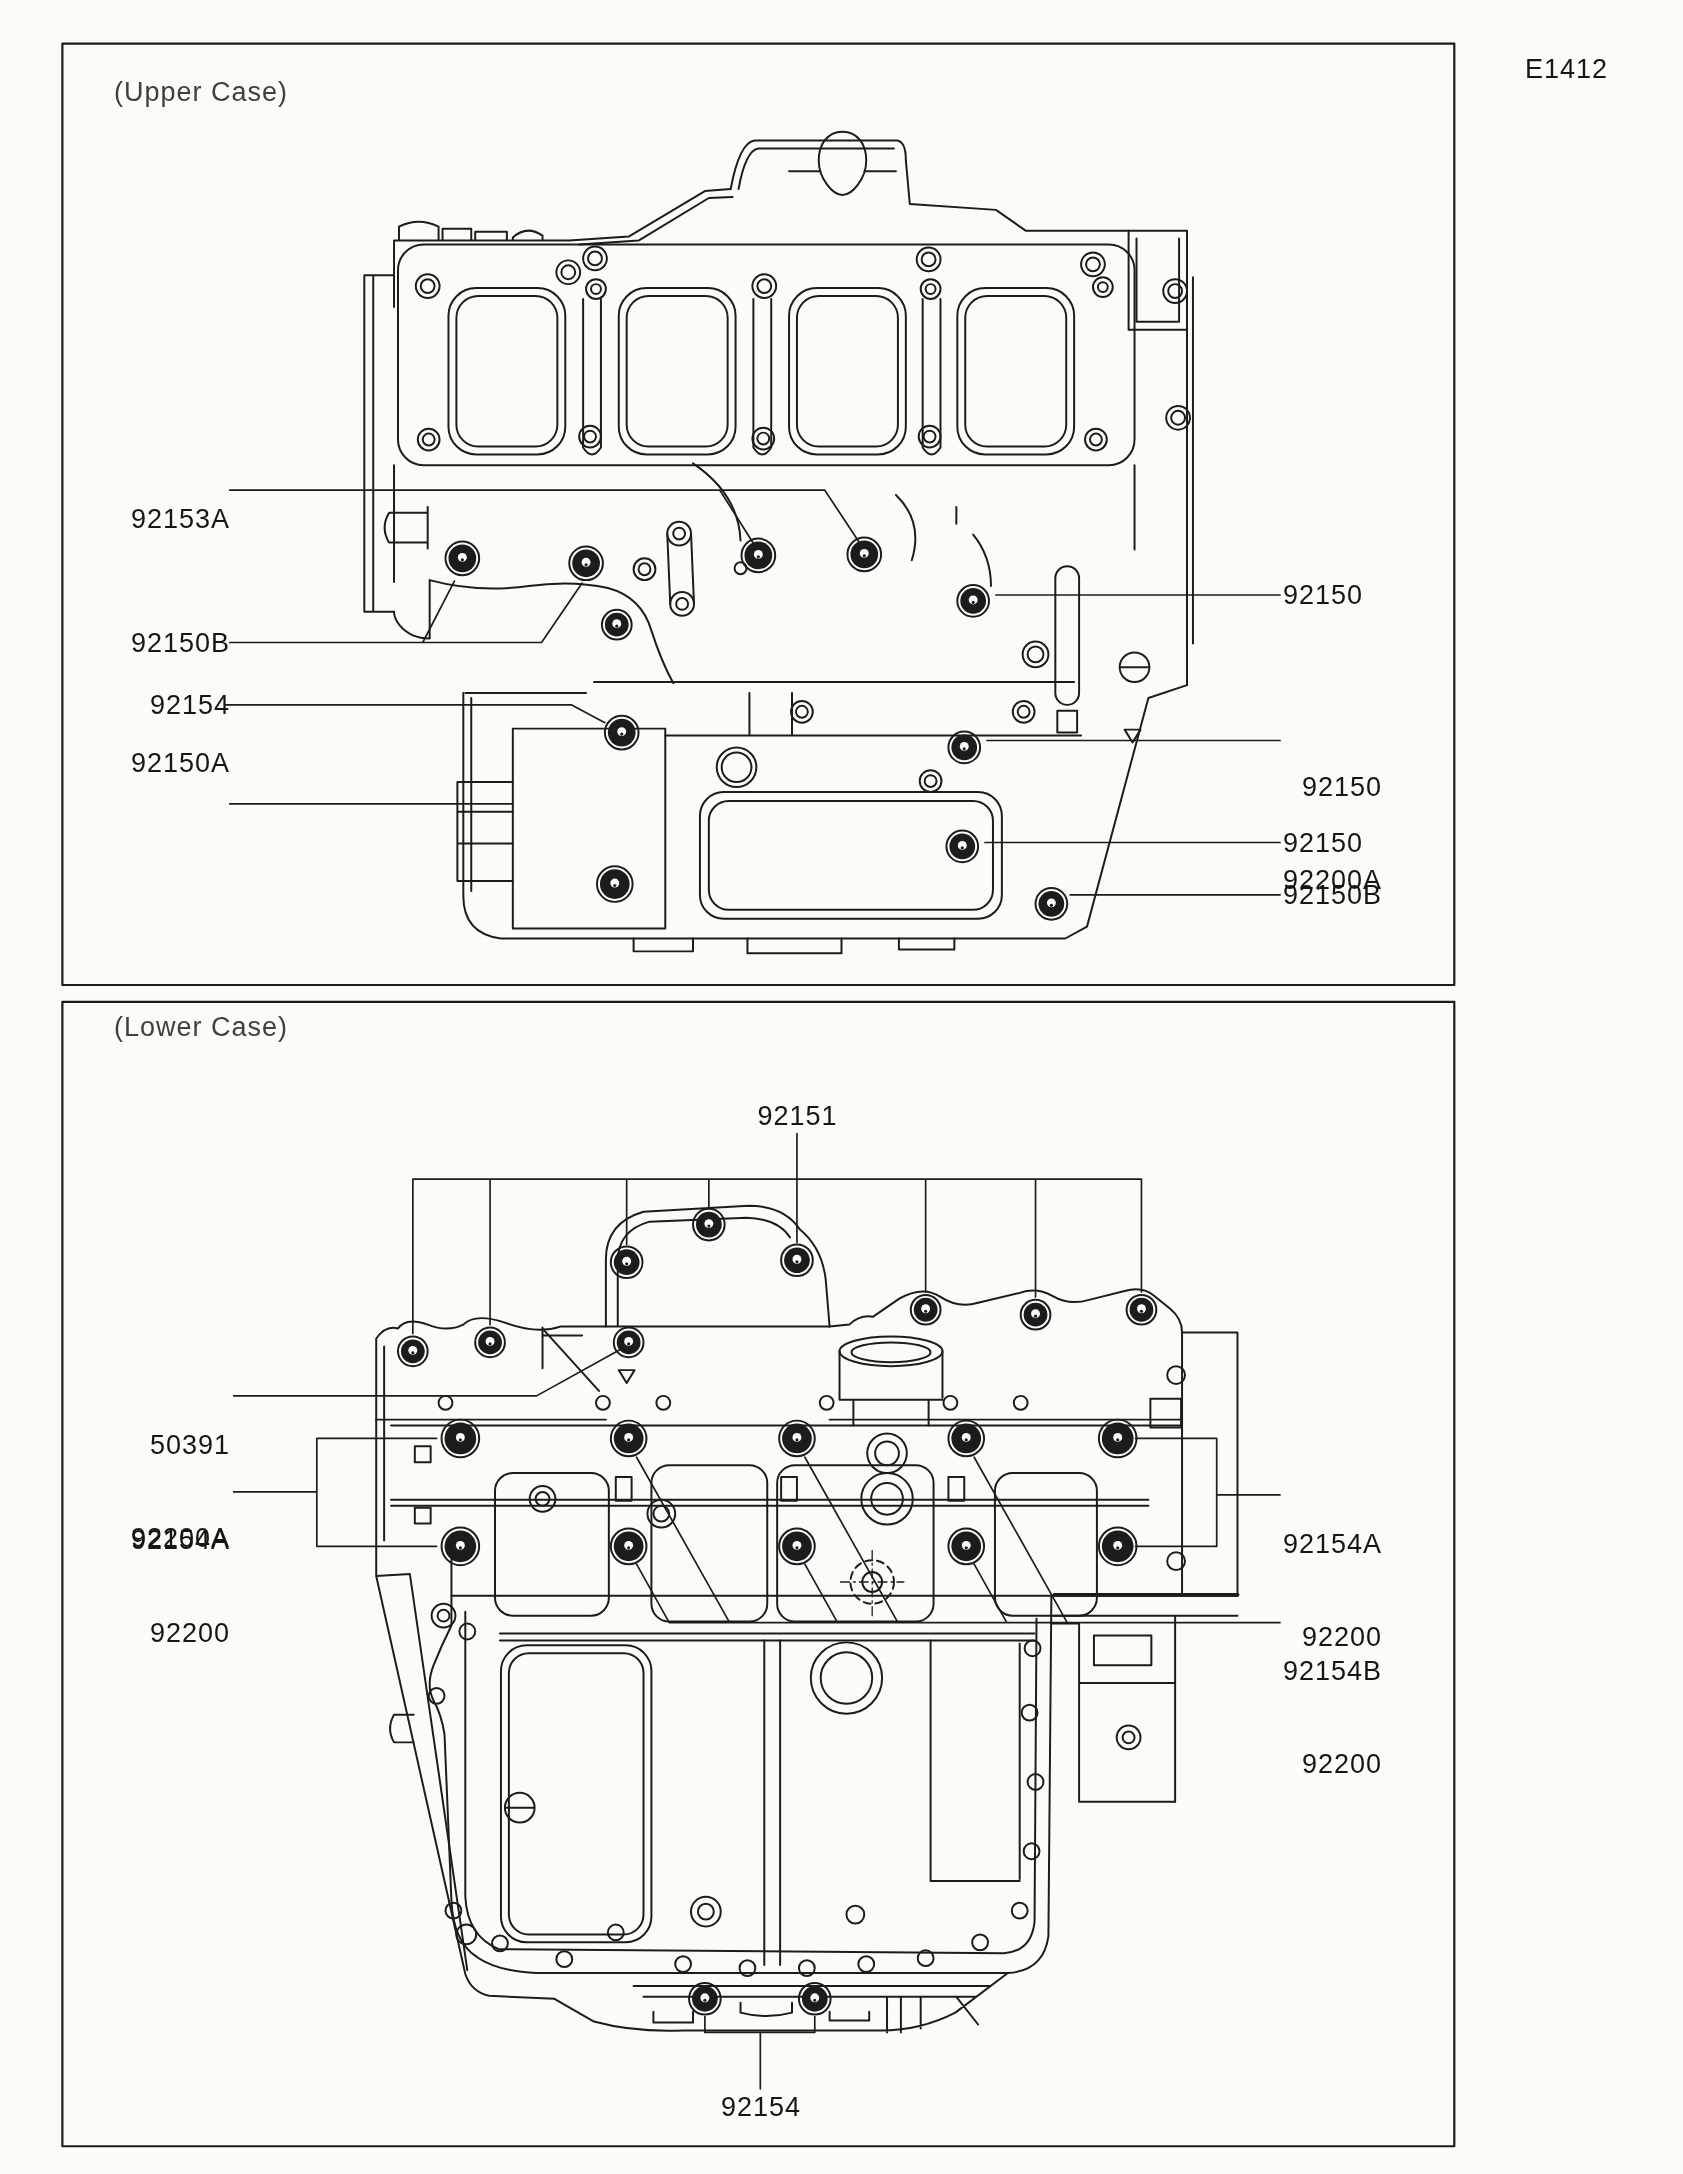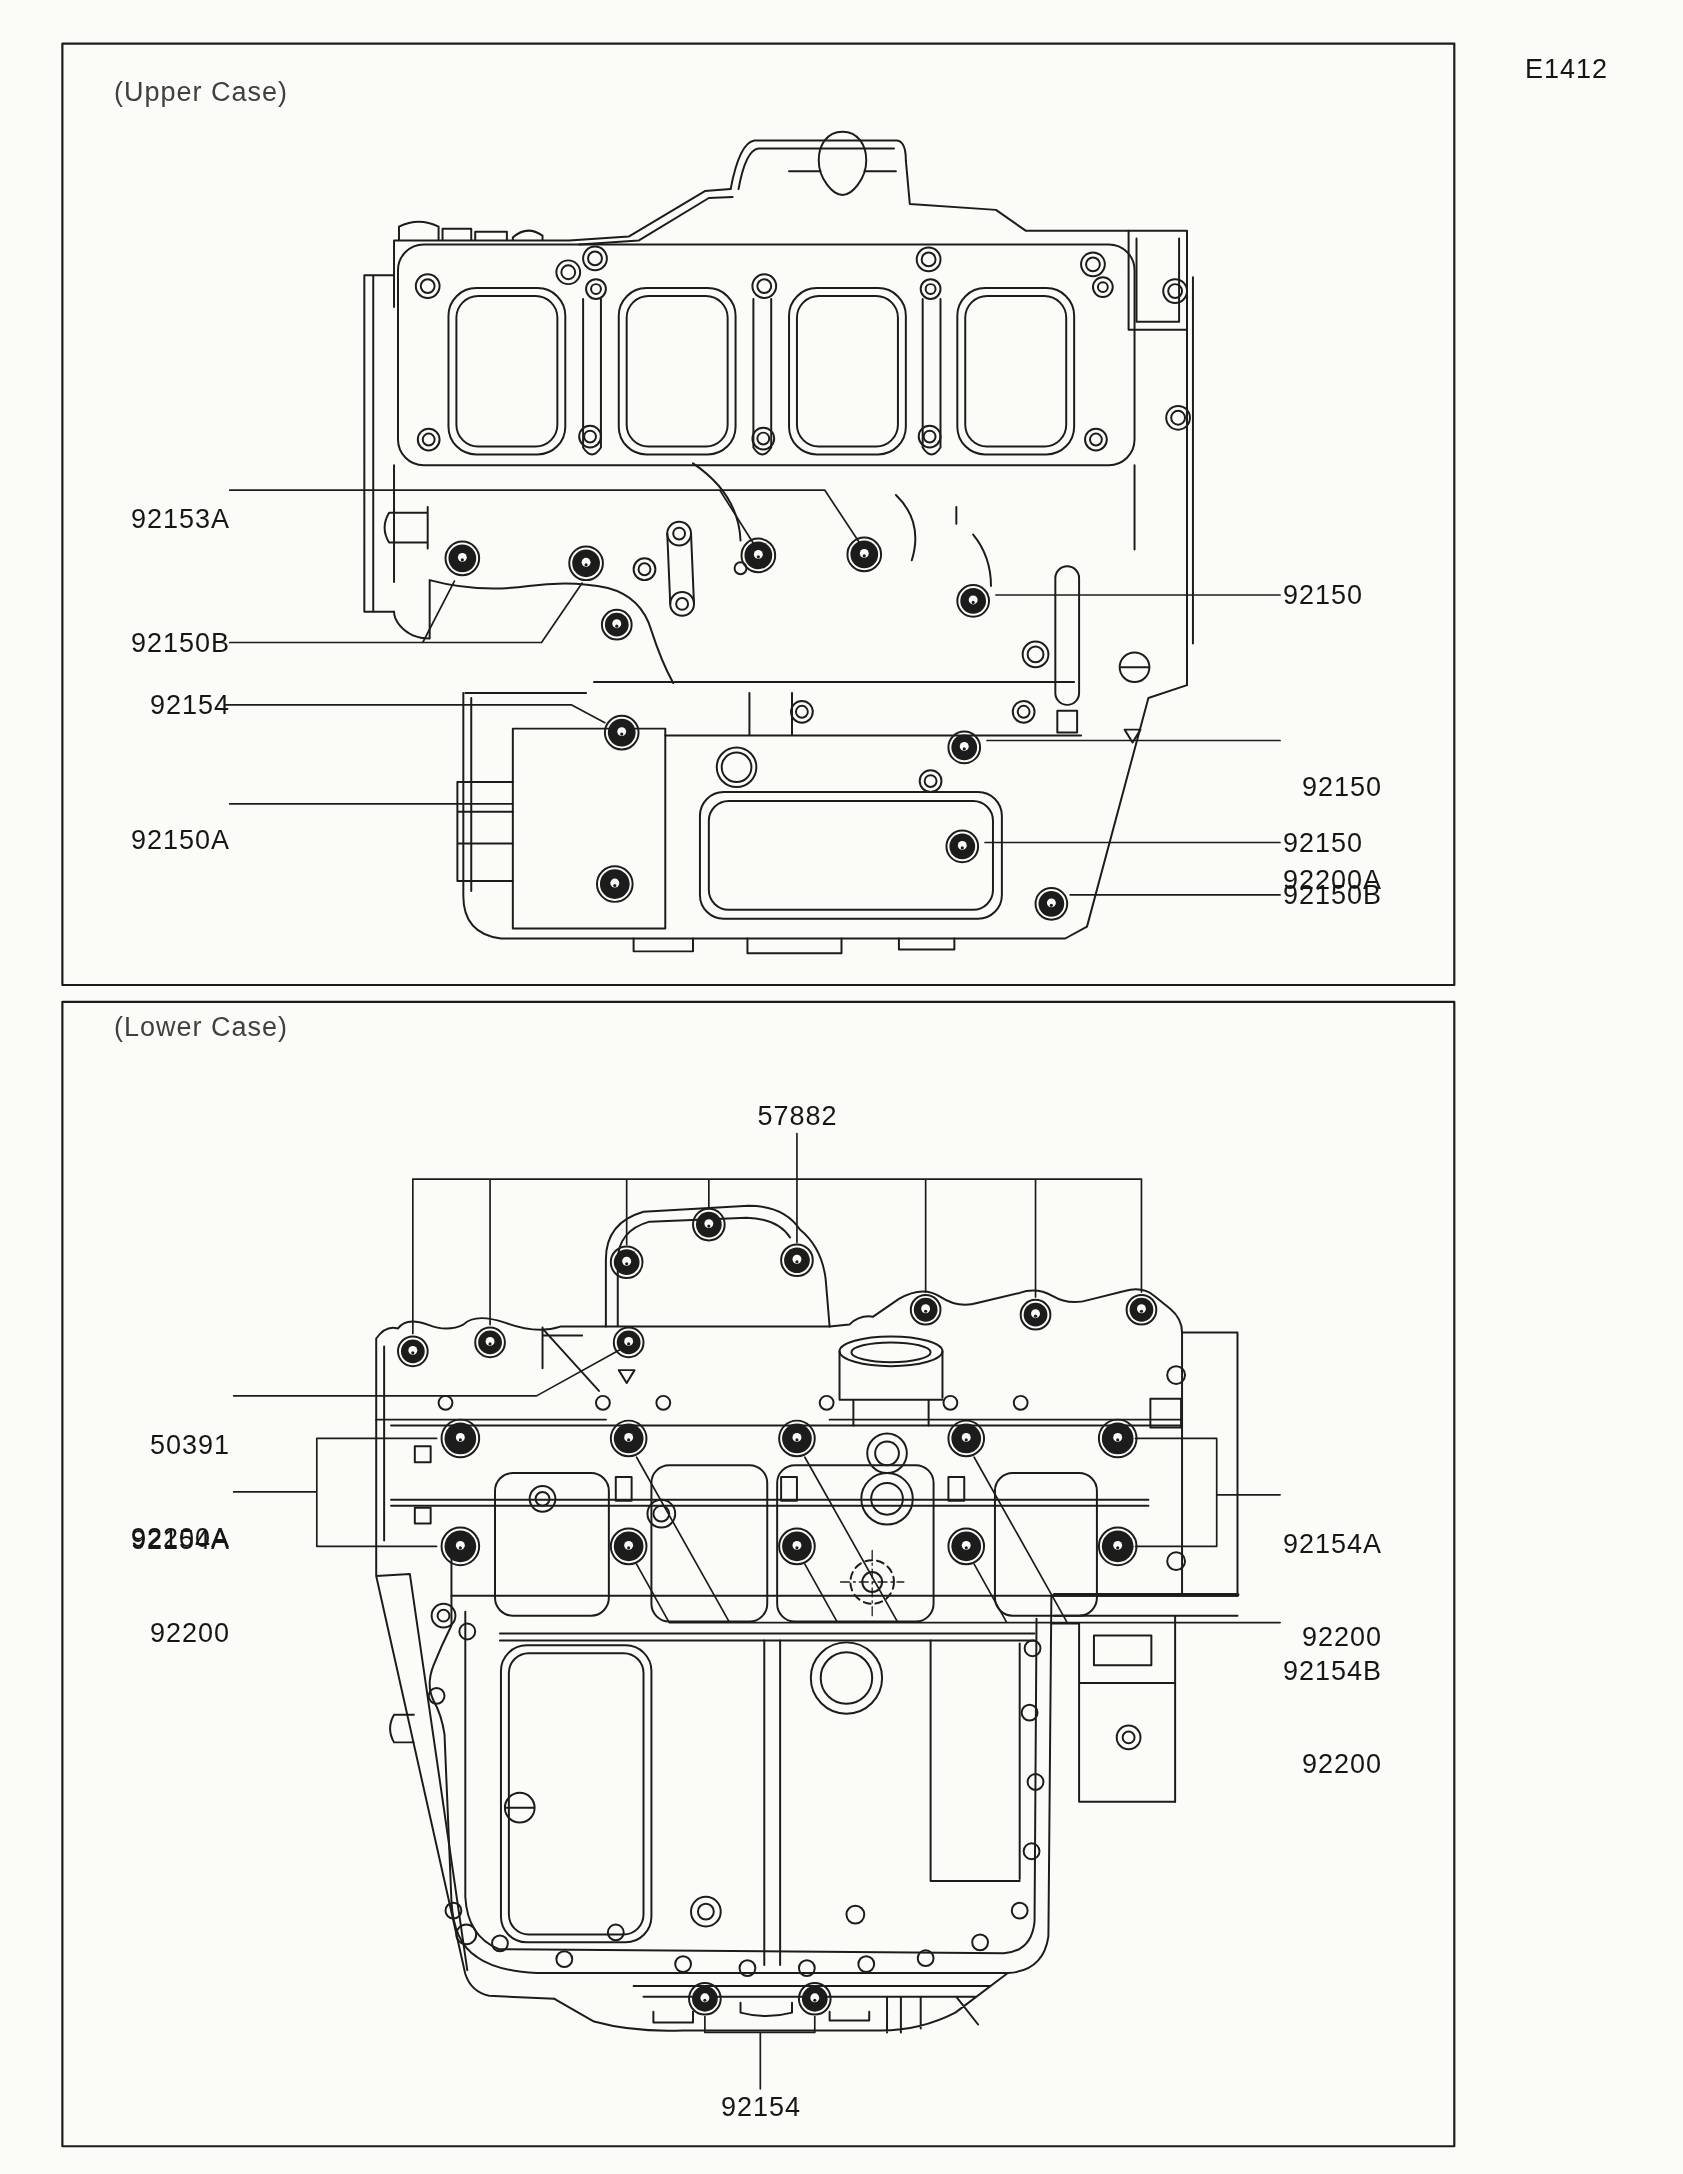--- a/index.html
+++ b/index.html
@@ -402,30 +402,30 @@
       </g>
   </svg>
 
   <div class="pagecode">E1412</div>
   <div class="title" style="left:114px;top:77px">(Upper Case)</div>
   <div class="title" style="left:114px;top:1012px">(Lower Case)</div>
 
   <div class="co right-col" style="top:504px">92153A</div>
   <div class="co right-col" style="top:628px">92150B</div>
   <div class="co right-col" style="top:690px">92154</div>
-  <div class="co right-col" style="top:825px">92150A</div>
+  <div class="co right-col" style="top:748px">92150A</div>
   <div class="co left-col" style="top:580px">92150</div>
   <div class="co left-col" style="top:710px">
     <div>92150</div>
     <div>92200A</div>
   </div>
   <div class="co left-col" style="top:828px">92150</div>
   <div class="co left-col" style="top:880px">92150B</div>
 
-  <div class="co center" style="left:733px;top:1101px;width:129px">57882</div>
+  <div class="co center" style="left:733px;top:1101px;width:129px">92151</div>
   <div class="co right-col" style="top:1368px">
     <div>50391</div>
     <div>92200A</div>
   </div>
   <div class="co right-col" style="top:1463px">
     <div>92154A</div>
     <div>92200</div>
   </div>
   <div class="co left-col" style="top:1467px">
     <div>92154A</div>

